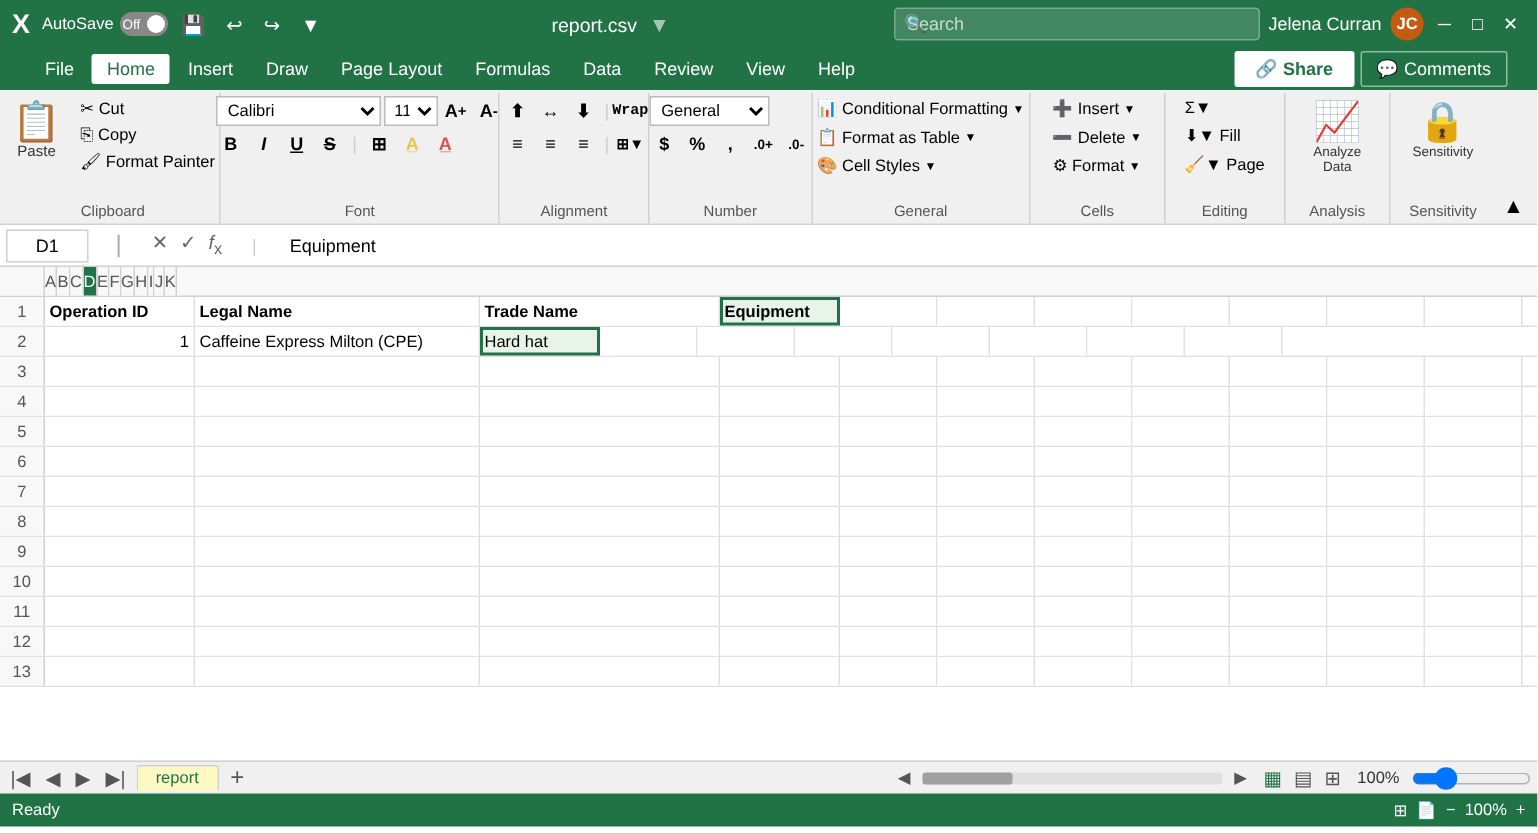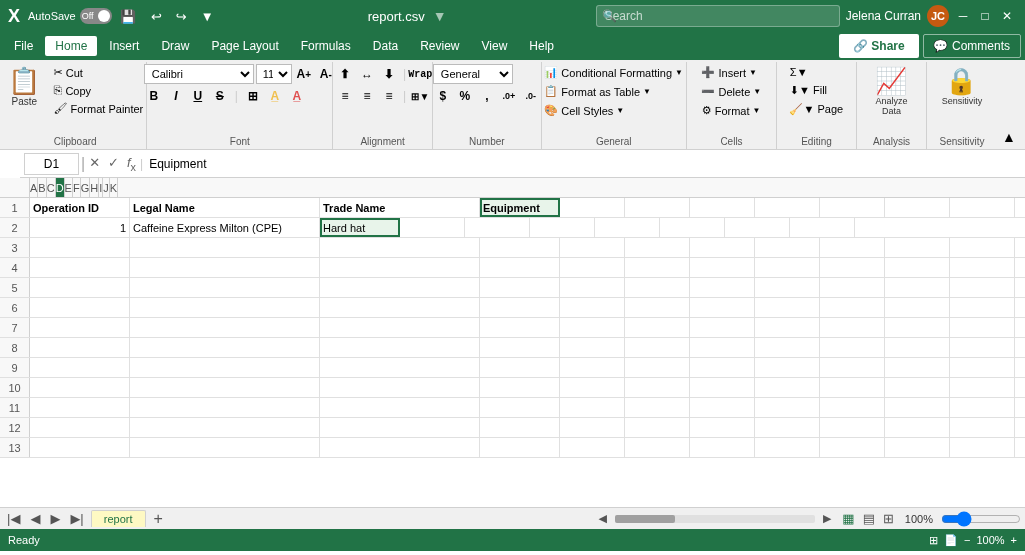--- a/index.html
+++ b/index.html
@@ -38,21 +38,21 @@
     .user-avatar { background: #c55a11; border-radius: 50%; width: 22px; height: 22px; display: flex; align-items: center; justify-content: center; font-size: 11px; font-weight: bold; color: white; }
     .window-controls { display: flex; gap: 2px; }
     .win-btn { width: 20px; height: 20px; display: flex; align-items: center; justify-content: center; border: none; background: none; color: white; cursor: pointer; font-size: 12px; }
 
     
     .menu-bar {
       background: #217346;
       height: 28px;
       display: flex;
       align-items: center;
-      padding: 0 4px;
+      padding: 0 20px;
       gap: 2px;
     }
     .menu-item {
       color: white;
       font-size: 12px;
       padding: 3px 10px;
       cursor: pointer;
       border-radius: 2px;
     }
     .menu-item.active { background: white; color: #217346; }
@@ -147,22 +147,21 @@
     .ribbon-collapse { margin-left: auto; display: flex; align-items: flex-end; padding: 2px; }
 
     
     .formula-bar {
       display: flex;
       align-items: center;
       border-bottom: 1px solid #d0d0d0;
       height: 28px;
       background: white;
       padding: 0 4px;
-      gap: 0;
-      margin-left: 20px;
+      gap: 16px;
     }
     .cell-ref {
       border: 1px solid #d0d0d0;
       width: 55px;
       height: 22px;
       font-size: 12px;
       padding: 0 4px;
       text-align: center;
       background: white;
     }

